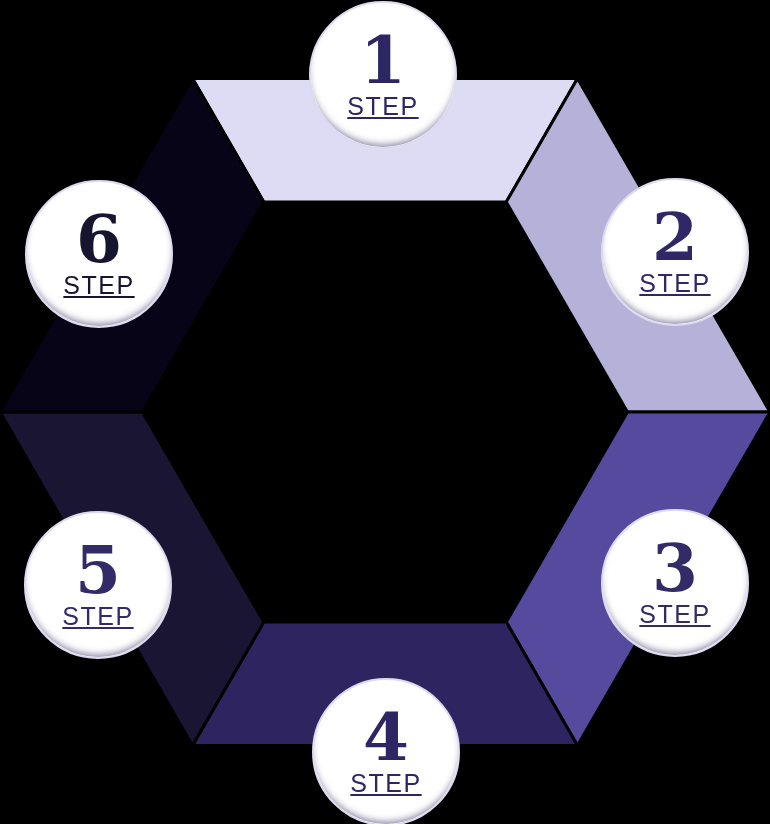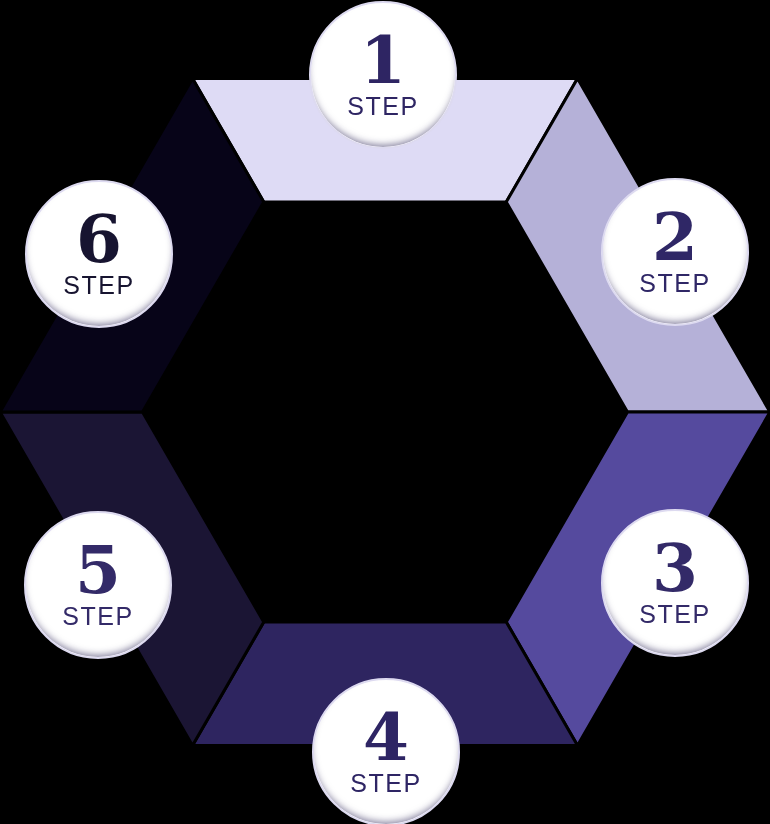--- a/index.html
+++ b/index.html
@@ -49,20 +49,21 @@
     font-size: 66px;
     line-height: 0.92;
     letter-spacing: 0;
   }
   .badge .lbl {
     font-family: "Liberation Sans", "DejaVu Sans", sans-serif;
     font-size: 25px;
     line-height: 1.1;
     letter-spacing: 1.5px;
     margin-top: 2px;
+    text-decoration: underline;
   }
   .badge-1 { left: 309px; top: 1px; }
   .badge-2 { left: 601px; top: 178px; }
   .badge-3 { left: 601px; top: 509px; }
   .badge-4 { left: 312px; top: 678px; }
   .badge-5 { left: 24px;  top: 511px; }
   .badge-6 { left: 25px;  top: 180px; }
 </style>
 </head>
 <body>

